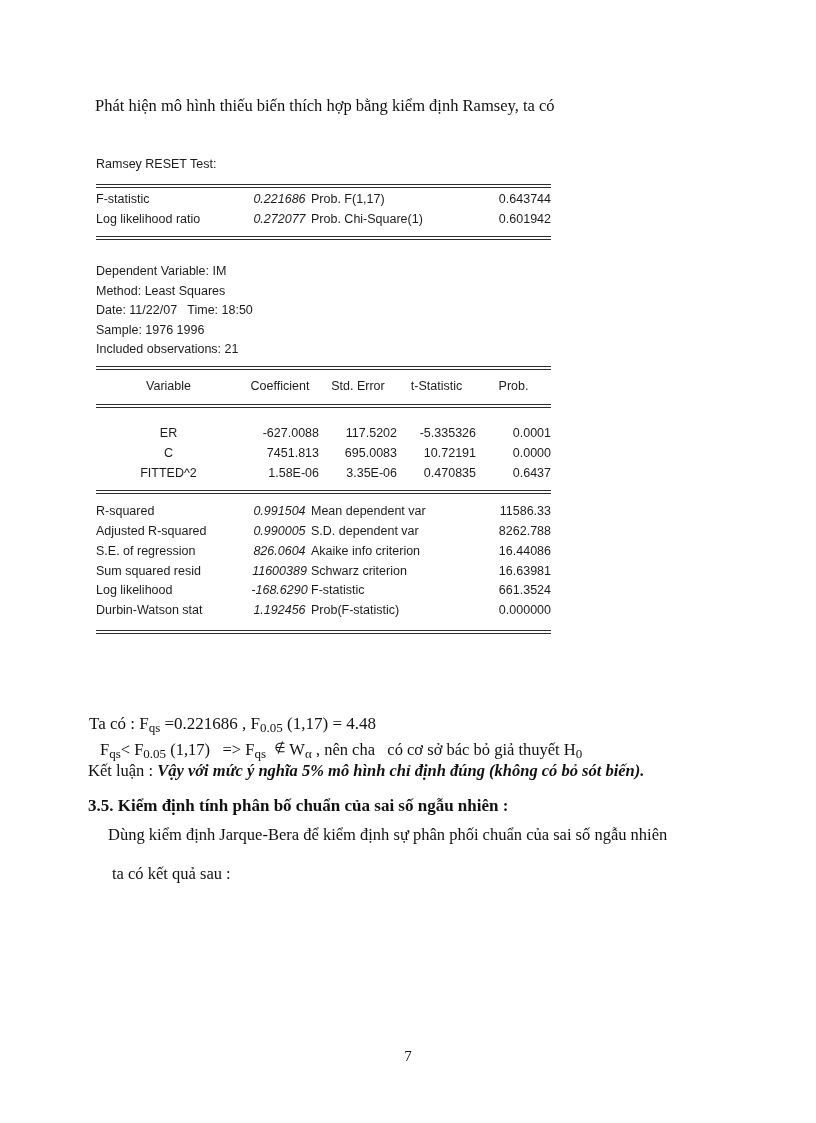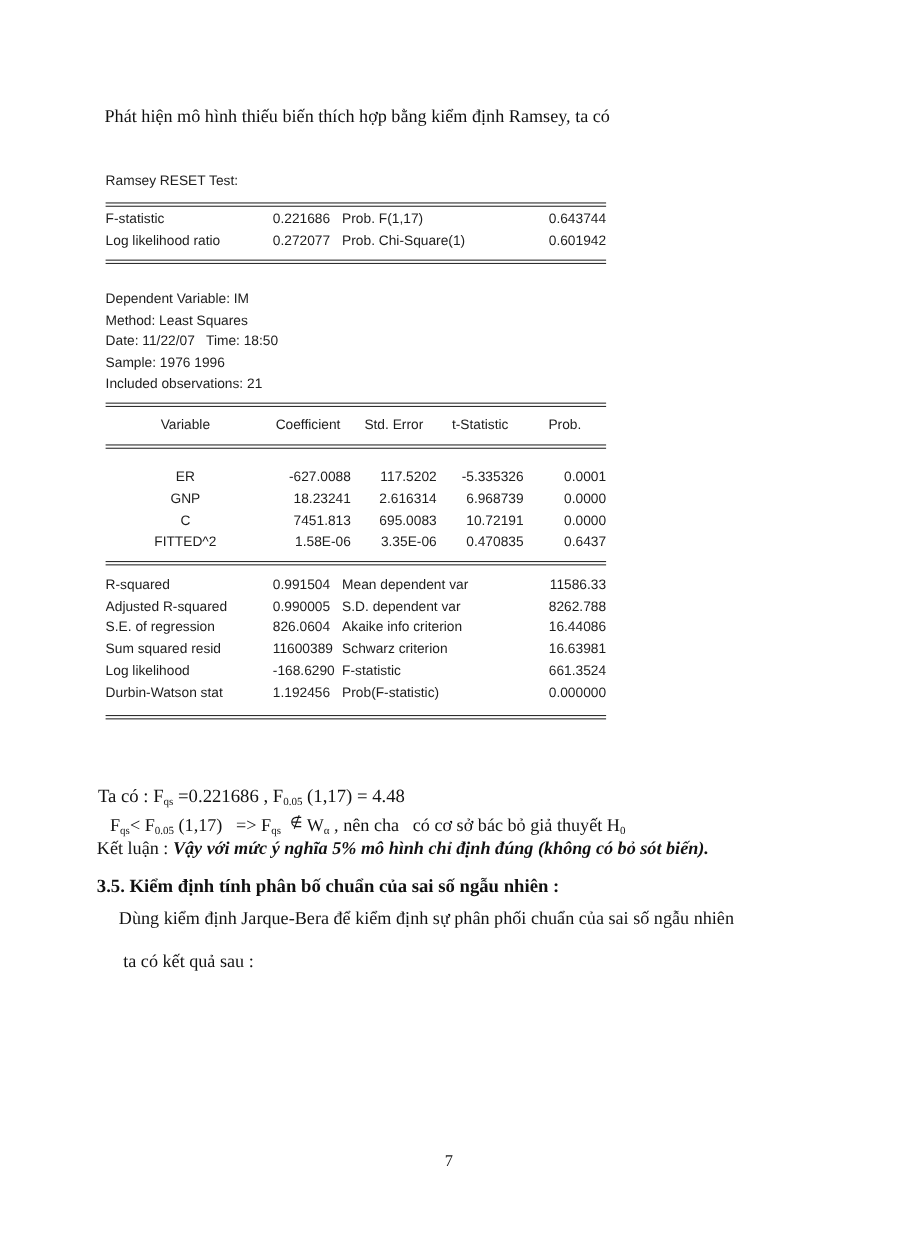--- a/index.html
+++ b/index.html
@@ -16,41 +16,41 @@
     position:absolute; left:96px; top:156px; width:455px;
     font-family:"Liberation Sans", sans-serif; font-size:12.5px; color:#1c1c1c;
   }
   .ev-title { line-height:16px; white-space:pre; }
   .dline { height:2px; border-top:1px solid #2e2e2e; border-bottom:1px solid #2e2e2e; }
   .d1 { margin-top:12px; }
   .ev table { border-collapse:collapse; table-layout:fixed; width:455px; }
   .ev td { padding:0; line-height:19.7px; white-space:pre; overflow:hidden; }
   .sum { margin:2px 0 7px 0; }
   .lab  {}
-  .val  { text-align:left; padding-right:2px; }
+  .val  { text-align:center; padding-right:2px;font-style:italic; }
   .lab2 { padding-left:18px; }
   .val2 { text-align:right; padding-right:3px; }
   .ev-info { margin-top:22px; }
   .ev-info div { line-height:19.4px; white-space:pre; }
   .gap7 { margin-top:7px; }
   .coef-head { margin:0; }
   .coef-head td { text-align:center; padding:8px 0 9px 0; line-height:17px; }
   .coef-body { margin:16px 0 7px 0; }
   .coef-body td { line-height:19.6px; }
   .cvar { text-align:center; }
   .cnum { text-align:right; padding-right:4px; }
   .stats { margin:8px 0 9px 0; }
   .stats td { line-height:19.8px; }
 
   
   .formula { position:absolute; margin:0; white-space:pre; }
   .f1 { left:89px;  top:714px; font-size:17px; }
   .f2 { left:100px; top:740px; font-size:16.5px; }
   .f3 { left:88px;  top:761px; font-size:16.5px; }
-  .sub { font-size:10px; vertical-align:-3px; }
+  .sub { font-size:13px; vertical-align:-3px; }
   .notin { font-size:13px; vertical-align:3px; }
   .emph { font-weight:bold; font-style:italic; }
 
   
   .sec-heading { position:absolute; left:88px; top:796px; margin:0; font-size:17px; font-weight:bold; white-space:pre; }
   .sec-p1 { position:absolute; left:108px; top:825px; margin:0; font-size:16.5px; white-space:pre; }
   .sec-p2 { position:absolute; left:95px;  top:847px; margin:17px; font-size:16.5px; white-space:pre; }
 
   
   .page-num { position:absolute; left:0; right:0; top:1048px; text-align:center; font-size:15px; }
@@ -130,27 +130,20 @@
         </colgroup>
       <tbody>
         <tr>
           <td class="cvar">ER</td>
           <td class="cnum">-627.0088</td>
           <td class="cnum">117.5202</td>
           <td class="cnum">-5.335326</td>
           <td class="cnum">0.0001</td>
         </tr>
         <tr>
-          <td class="cvar">GNP</td>
-          <td class="cnum">18.23241</td>
-          <td class="cnum">2.616314</td>
-          <td class="cnum">6.968739</td>
-          <td class="cnum">0.0000</td>
-        </tr>
-        <tr>
           <td class="cvar">C</td>
           <td class="cnum">7451.813</td>
           <td class="cnum">695.0083</td>
           <td class="cnum">10.72191</td>
           <td class="cnum">0.0000</td>
         </tr>
         <tr>
           <td class="cvar">FITTED^2</td>
           <td class="cnum">1.58E-06</td>
           <td class="cnum">3.35E-06</td>

